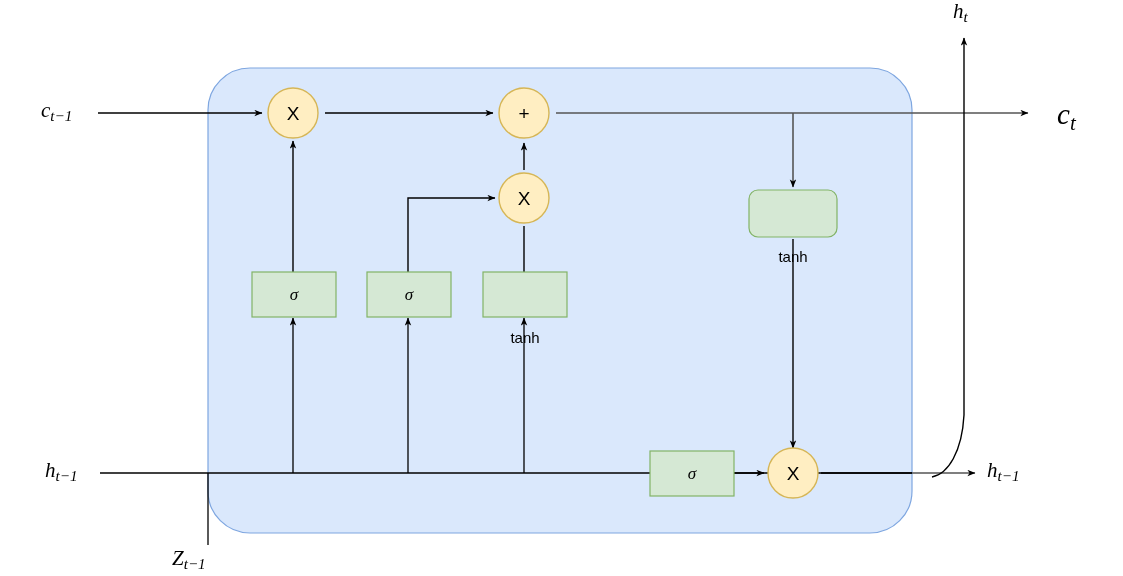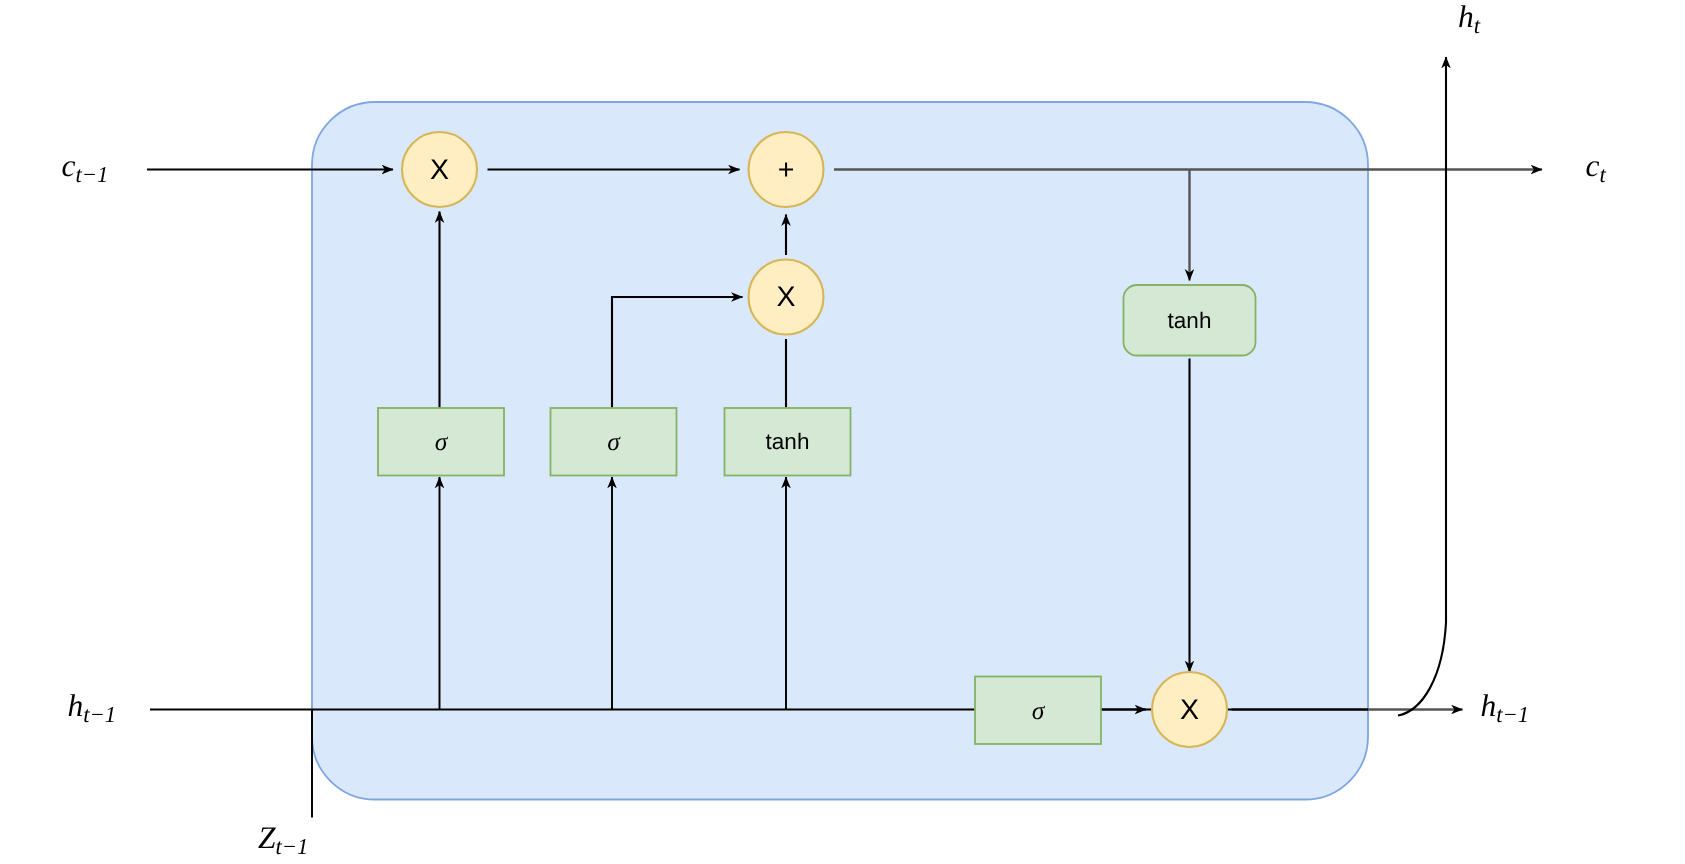--- a/index.html
+++ b/index.html
@@ -34,20 +34,21 @@
     transform:translate(-50%,-50%);
   }
   .op-text{
     font-family:"Liberation Sans", sans-serif;
     font-size:19px;
     font-weight:500;
   }
   .gate-text{
     font-family:"Liberation Sans", sans-serif;
     font-size:15px;
+    margin-top:42px;
   }
   .sigma-text{
     font-family:"Liberation Serif", serif;
     font-style:italic;
     font-size:17px;
   }
 </style>
 </head>
 <body>
 
@@ -121,19 +122,19 @@
   <div class="nodetext gate-text" style="left:525px;top:295px;">tanh</div>
   <div class="nodetext sigma-text" style="left:692px;top:474px;">σ</div>
   <div class="nodetext gate-text" style="left:793px;top:214px;">tanh</div>
 
   <div class="mlabel" style="left:41px;top:98px;font-size:21px;text-align:right;">c<span class="sub">t−1</span></div>
 
   <div class="mlabel" style="left:45px;top:458px;font-size:21px;">h<span class="sub">t−1</span></div>
 
   <div class="mlabel" style="left:172px;top:546px;font-size:21px;">Z<span class="sub">t−1</span></div>
 
-  <div class="mlabel" style="left:1057px;top:98px;font-size:21px;">c<span class="sub">t</span></div>
+  <div class="mlabel" style="left:1057px;top:98px;font-size:29px;">c<span class="sub">t</span></div>
 
-  <div class="mlabel" style="left:953px;top:-1px;font-size:21px;margin-left:19px;">h<span class="sub">t</span></div>
+  <div class="mlabel" style="left:953px;top:-1px;font-size:21px;">h<span class="sub">t</span></div>
 
   <div class="mlabel" style="left:987px;top:458px;font-size:21px;">h<span class="sub">t−1</span></div>
 
 </div>
 
 </body></html>

